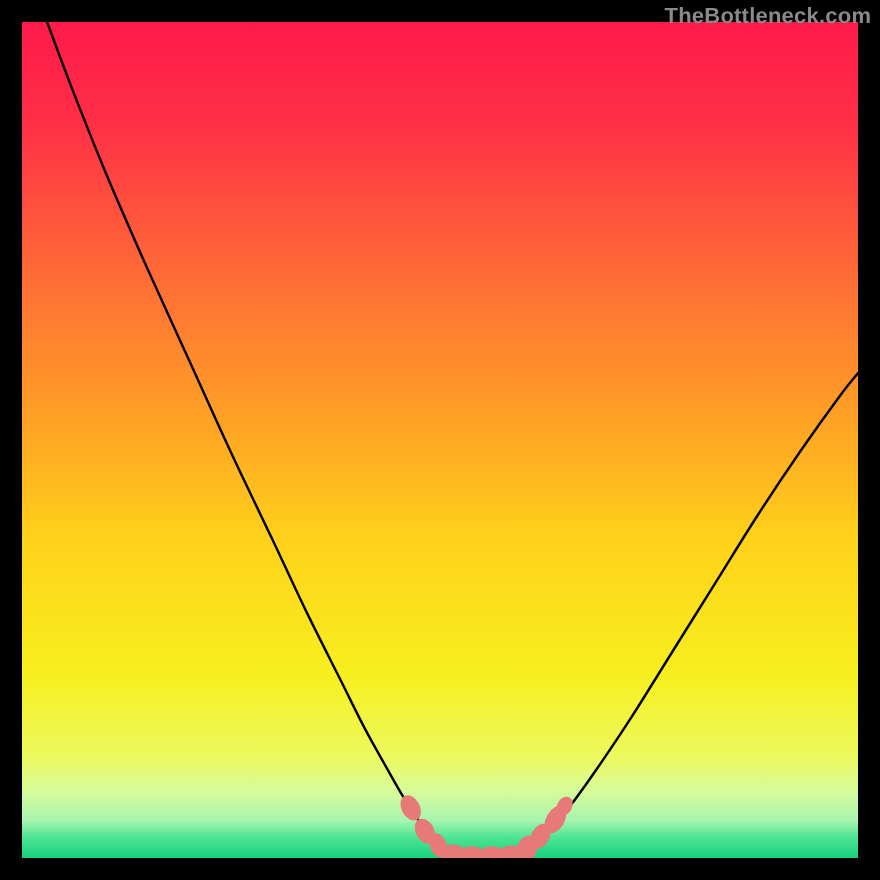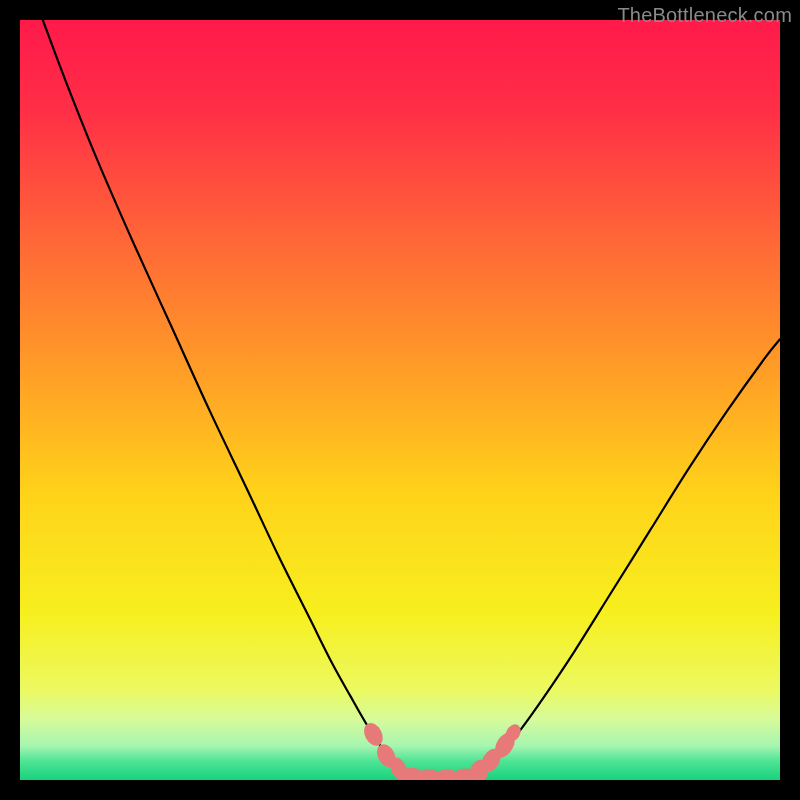--- a/index.html
+++ b/index.html
@@ -18,21 +18,21 @@
     width: 760px;
     height: 760px;
     background: #000;
   }
   .watermark {
     position: absolute;
     top: 4px;
     right: 8px;
     color: #8a8a8a;
     font-size: 20px;
-    font-weight: 400;
+    font-weight: 700;
     letter-spacing: 0.2px;
     z-index: 5;
   }
   svg {
     position: absolute;
     left: 20px;
     top: 20px;
     width: 760px;
     height: 760px;
   }

